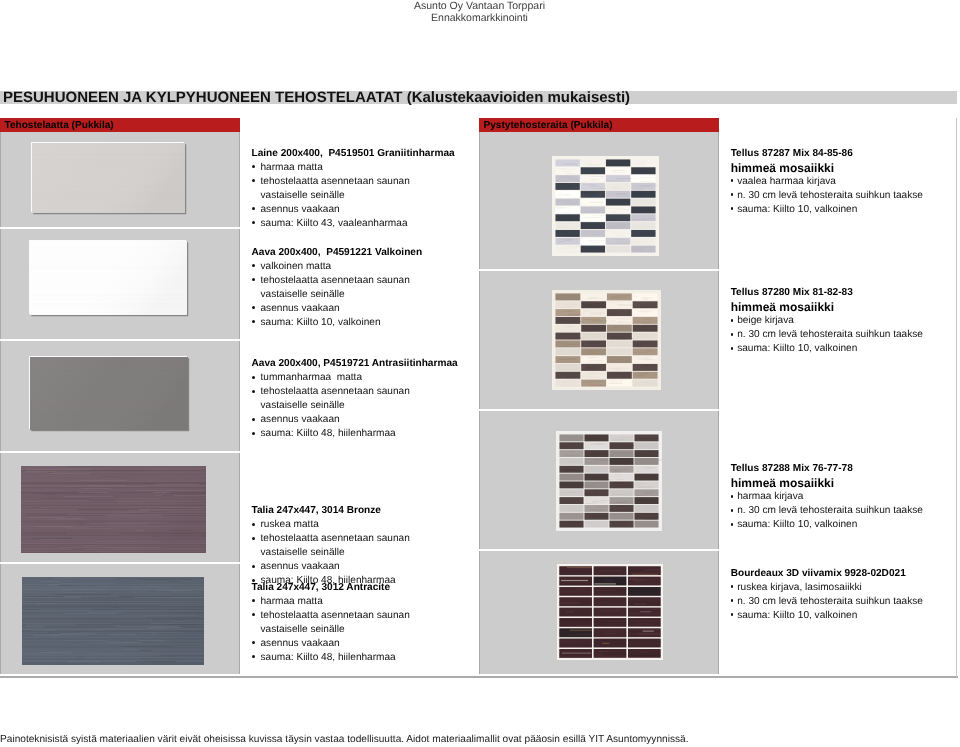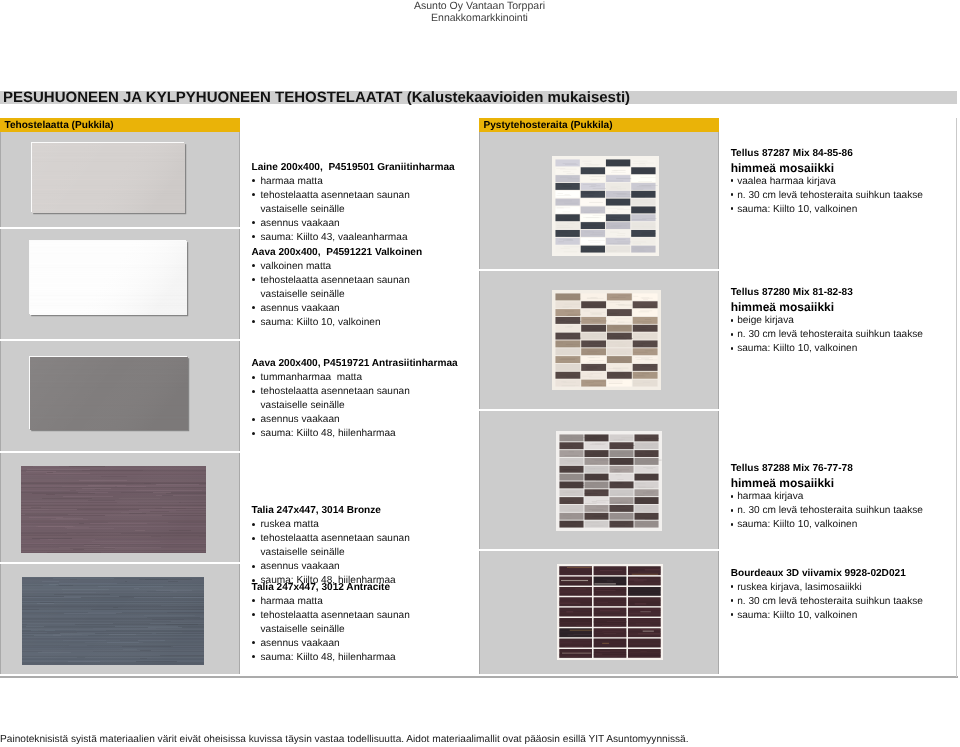--- a/index.html
+++ b/index.html
@@ -12,21 +12,21 @@
   
   .hdr{position:absolute;top:-0.2px;left:0;width:959px;text-align:center;
        font-size:10.5px;color:#3d3d3d;line-height:12.4px;}
 
   
   .banner{position:absolute;left:0;top:91px;width:957px;height:13px;background:#cfcfcf;}
   .banner span{position:absolute;left:3px;top:0.5px;font-size:15px;font-weight:bold;
                color:#121212;white-space:pre;line-height:12px;}
 
   
-  .colhd{position:absolute;height:14px;background:#eab308;}
+  .colhd{position:absolute;height:14px;background:#b91c1c;}
   .colhd span{position:absolute;left:4.5px;top:1.5px;font-size:10.1px;font-weight:bold;
               color:#000;white-space:pre;line-height:11px;}
 
   
   .imgcell{position:absolute;background:#cccccc;overflow:hidden;box-sizing:border-box;
            border-left:1px solid #a9a9a9;border-right:1px solid #a9a9a9;}
 
   
   .blk{position:absolute;}
   .blk .t{font-size:10.1px;font-weight:bold;color:#000;white-space:pre;
@@ -1495,21 +1495,21 @@
           <rect x="71.02" y="87.02" width="32.63" height="1" fill="rgb(68,41,47)" opacity="0.41"></rect>
           <rect x="71.02" y="88.02" width="32.63" height="1" fill="rgb(70,43,49)" opacity="0.58"></rect>
           <rect x="71.02" y="89.02" width="32.63" height="1" fill="rgb(68,41,48)" opacity="0.26"></rect>
           <rect x="71.02" y="90.02" width="32.63" height="1" fill="rgb(65,40,46)" opacity="0.31"></rect>
           <rect x="71.02" y="91.02" width="32.63" height="1" fill="rgb(58,35,41)" opacity="0.61"></rect>
           <rect x="71.02" y="92.02" width="32.63" height="1" fill="rgb(73,45,51)" opacity="0.32"></rect>
           <rect x="71.02" y="93.02" width="32.63" height="1" fill="rgb(66,40,46)" opacity="0.33"></rect>
           <rect x="83.27" y="86.89" width="6.65" height="1.31" fill="rgb(90,55,63)" opacity="0.27"></rect>
         </svg>
       </div>
-      <div class="blk" style="left: 251.5px; top: 146.5px; margin-top: 14px;">
+      <div class="blk" style="left: 251.5px; top: 146.5px;">
         <div class="t">Laine 200x400,  P4519501 Graniitinharmaa</div>
         <div class="li"><b class="d">•</b>harmaa matta</div>
         <div class="li"><b class="d">•</b>tehostelaatta asennetaan saunan</div>
         <div class="li cont">vastaiselle seinälle</div>
         <div class="li"><b class="d">•</b>asennus vaakaan</div>
         <div class="li"><b class="d">•</b>sauma: Kiilto 43, vaaleanharmaa</div>
       </div>
       <div class="blk" style="left: 251.5px; top: 245.5px;">
         <div class="t">Aava 200x400,  P4591221 Valkoinen</div>
         <div class="li"><b class="d">•</b>valkoinen matta</div>

